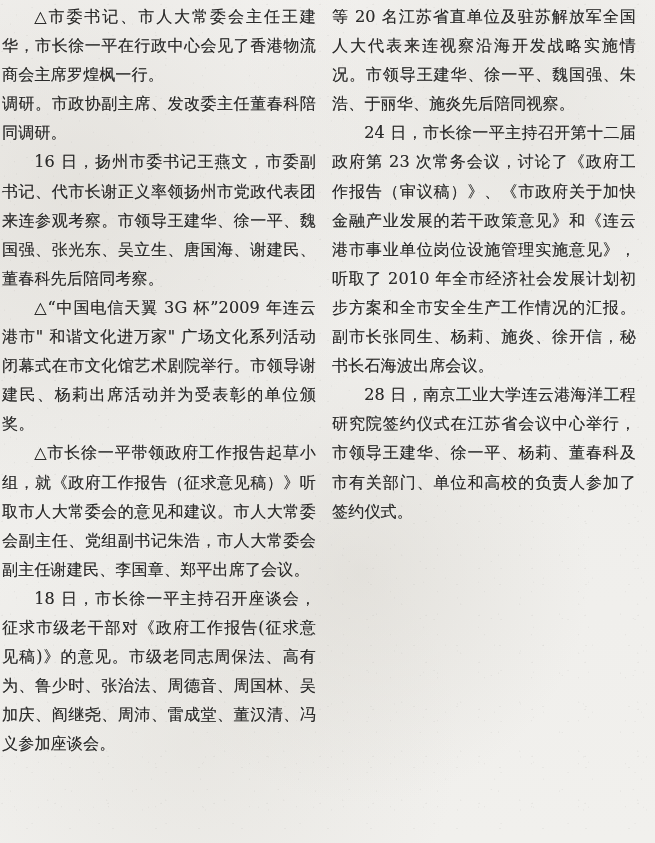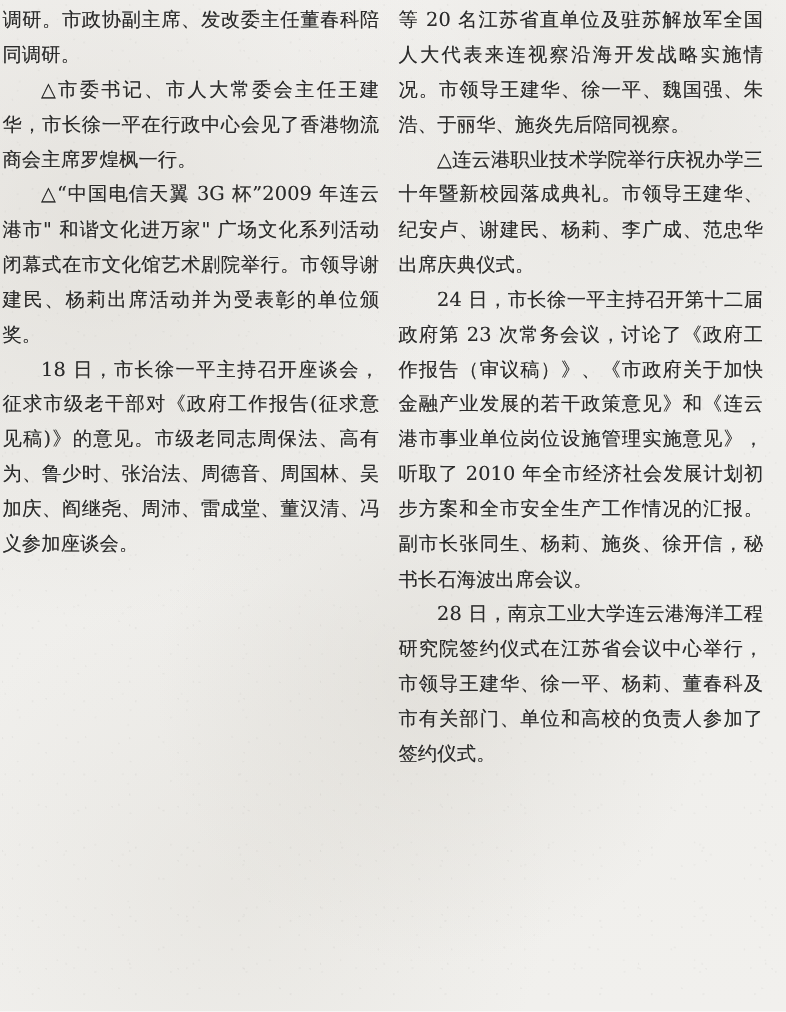--- a/index.html
+++ b/index.html
@@ -75,30 +75,31 @@
   p.para.cont   { text-indent: 0; }
 </style>
 </head>
 <body>
 
 <div id="page">
 
   <div id="columns">
 
     <div class="col left">
+      <p class="para indent">△市委书记、市人大常委会主任王建华，市长徐一平在行政中心会见了香港物流商会主席罗煌枫一行。</p>
       <p class="para cont">调研。市政协副主席、发改委主任董春科陪同调研。</p>
-      <p class="para indent">△市委书记、市人大常委会主任王建华，市长徐一平在行政中心会见了香港物流商会主席罗煌枫一行。</p>
+      <p class="para indent">16 日，扬州市委书记王燕文，市委副书记、代市长谢正义率领扬州市党政代表团来连参观考察。市领导王建华、徐一平、魏国强、张光东、吴立生、唐国海、谢建民、董春科先后陪同考察。</p>
       <p class="para indent">△“中国电信天翼 3G 杯”2009 年连云港市" 和谐文化进万家" 广场文化系列活动闭幕式在市文化馆艺术剧院举行。市领导谢建民、杨莉出席活动并为受表彰的单位颁奖。</p>
+      <p class="para indent">△市长徐一平带领政府工作报告起草小组，就《政府工作报告（征求意见稿）》听取市人大常委会的意见和建议。市人大常委会副主任、党组副书记朱浩，市人大常委会副主任谢建民、李国章、郑平出席了会议。</p>
       <p class="para indent">18 日，市长徐一平主持召开座谈会，征求市级老干部对《政府工作报告(征求意见稿)》的意见。市级老同志周保法、高有为、鲁少时、张治法、周德音、周国林、吴加庆、阎继尧、周沛、雷成堂、董汉清、冯义参加座谈会。</p>
 
     </div>
 
     <div class="col right">
       <p class="para cont">等 20 名江苏省直单位及驻苏解放军全国人大代表来连视察沿海开发战略实施情况。市领导王建华、徐一平、魏国强、朱浩、于丽华、施炎先后陪同视察。</p>
-      <p class="para indent">△连云港职业技术学院举行庆祝办学三十年暨新校园落成典礼。市领导王建华、纪安卢、谢建民、杨莉、李广成、范忠华出席庆典仪式。</p>
       <p class="para indent">24 日，市长徐一平主持召开第十二届政府第 23 次常务会议，讨论了《政府工作报告（审议稿）》、《市政府关于加快金融产业发展的若干政策意见》和《连云港市事业单位岗位设施管理实施意见》，听取了 2010 年全市经济社会发展计划初步方案和全市安全生产工作情况的汇报。副市长张同生、杨莉、施炎、徐开信，秘书长石海波出席会议。</p>
       <p class="para indent">28 日，南京工业大学连云港海洋工程研究院签约仪式在江苏省会议中心举行，市领导王建华、徐一平、杨莉、董春科及市有关部门、单位和高校的负责人参加了签约仪式。</p>
 
     </div>
 
   </div>
 
   <div id="grain"></div>
 </div>
 

